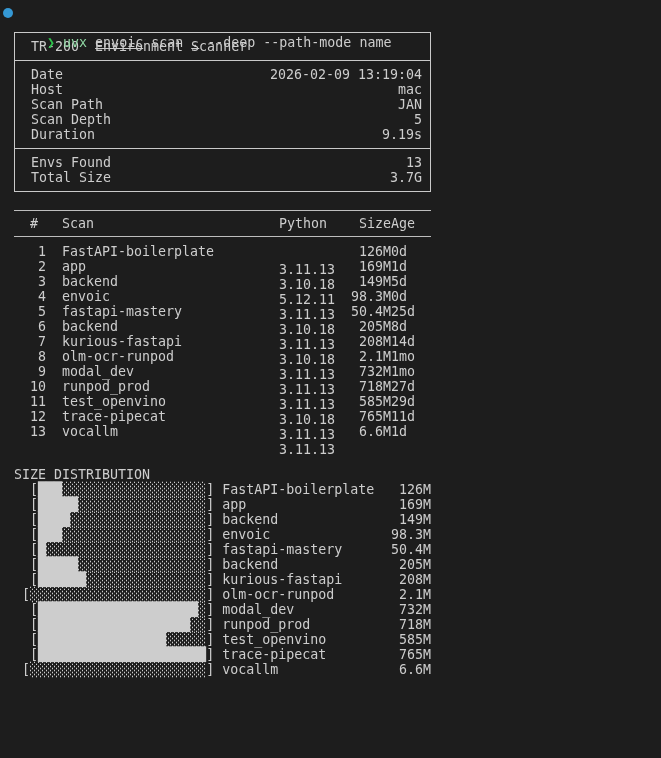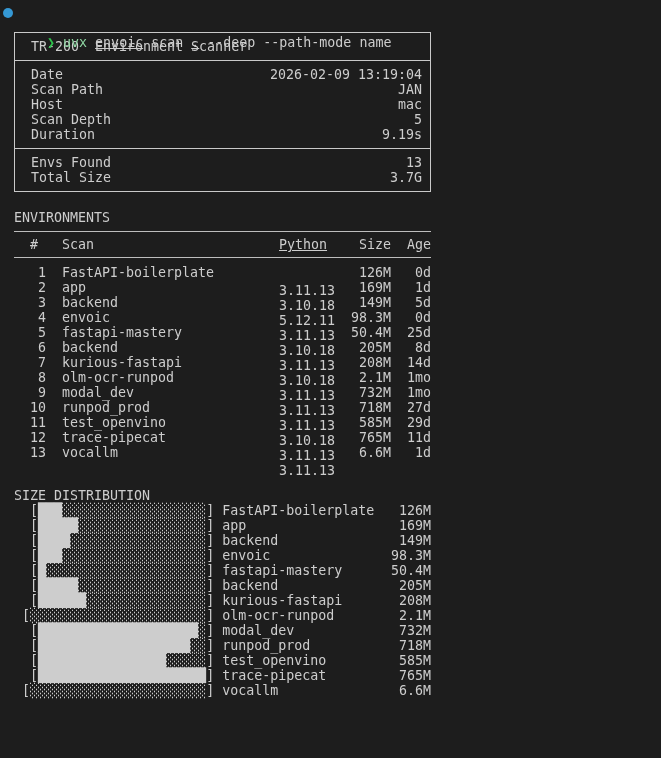--- a/index.html
+++ b/index.html
@@ -32,23 +32,23 @@
   .rule{border-top:1px solid var(--rule); height:0;}
   .rule-top{margin-top:6px;}
   .rule-mid{margin-top:5px;}
   .env-grid{display:grid; grid-template-columns:32px 16px 1fr 64px 56px 40px; height:15px;}
   .env-header{margin-top:5px;}
   .env-rows{margin-top:7px;}
   .c-num{text-align:right;}
   .c-num-h{text-align:right; padding-right:8px;}
   .c-path{padding-left:0;}
   .c-py{text-align:right; padding-left:8px;margin-top:18px;}
-  .c-py-h{text-align:left; padding-left:8px;text-decoration:underline;}
+  .c-py-h{text-align:left; padding-left:8px;}
   .c-size{text-align:right;}
-  .c-age{text-align:right;}
+  .c-age{text-align:left;}
   
   .size-section{margin:28px 0 0 14px; width:417px;}
   .bar-row{display:flex; height:15px;}
   .bar-pre{white-space:pre;}
   .bar-label{margin-left:8px; white-space:pre;}
   .bar-size{margin-left:auto; white-space:pre;}
 </style>
 </head>
 <body>
 
@@ -62,28 +62,28 @@
   <div class="report-box">
     <div class="box-sec">
       <div class="box-line">TR-200  Environment Scanner</div>
     </div>
     <div class="box-sec" id="info-rows">
         <div class="kv">
           <span class="k">Date</span>
           <span class="v">2026-02-09 13:19:04</span>
         </div>
         <div class="kv">
+          <span class="k">Host</span>
+          <span class="v">mac</span>
+        </div>
+        <div class="kv">
           <span class="k">Scan Path</span>
           <span class="v">JAN</span>
         </div>
         <div class="kv">
-          <span class="k">Host</span>
-          <span class="v">mac</span>
-        </div>
-        <div class="kv">
           <span class="k">Scan Depth</span>
           <span class="v">5</span>
         </div>
         <div class="kv">
           <span class="k">Duration</span>
           <span class="v">9.19s</span>
         </div>
       </div>
     <div class="box-sec" id="summary-rows">
         <div class="kv">
@@ -91,21 +91,20 @@
           <span class="v">13</span>
         </div>
         <div class="kv">
           <span class="k">Total Size</span>
           <span class="v">3.7G</span>
         </div>
       </div>
   </div>
 
   <div class="env-section">
-    <div class="sec-heading">ENVIRONMENTS</div>
     <div class="rule rule-top"></div>
     <div class="env-grid env-header">
       <div class="c-num-h">#</div>
       <div></div>
       <div class="c-path">Scan</div>
       <div class="c-py-h">Python</div>
       <div class="c-size">Size</div>
       <div class="c-age">Age</div>
     </div>
     <div class="rule rule-mid"></div>

